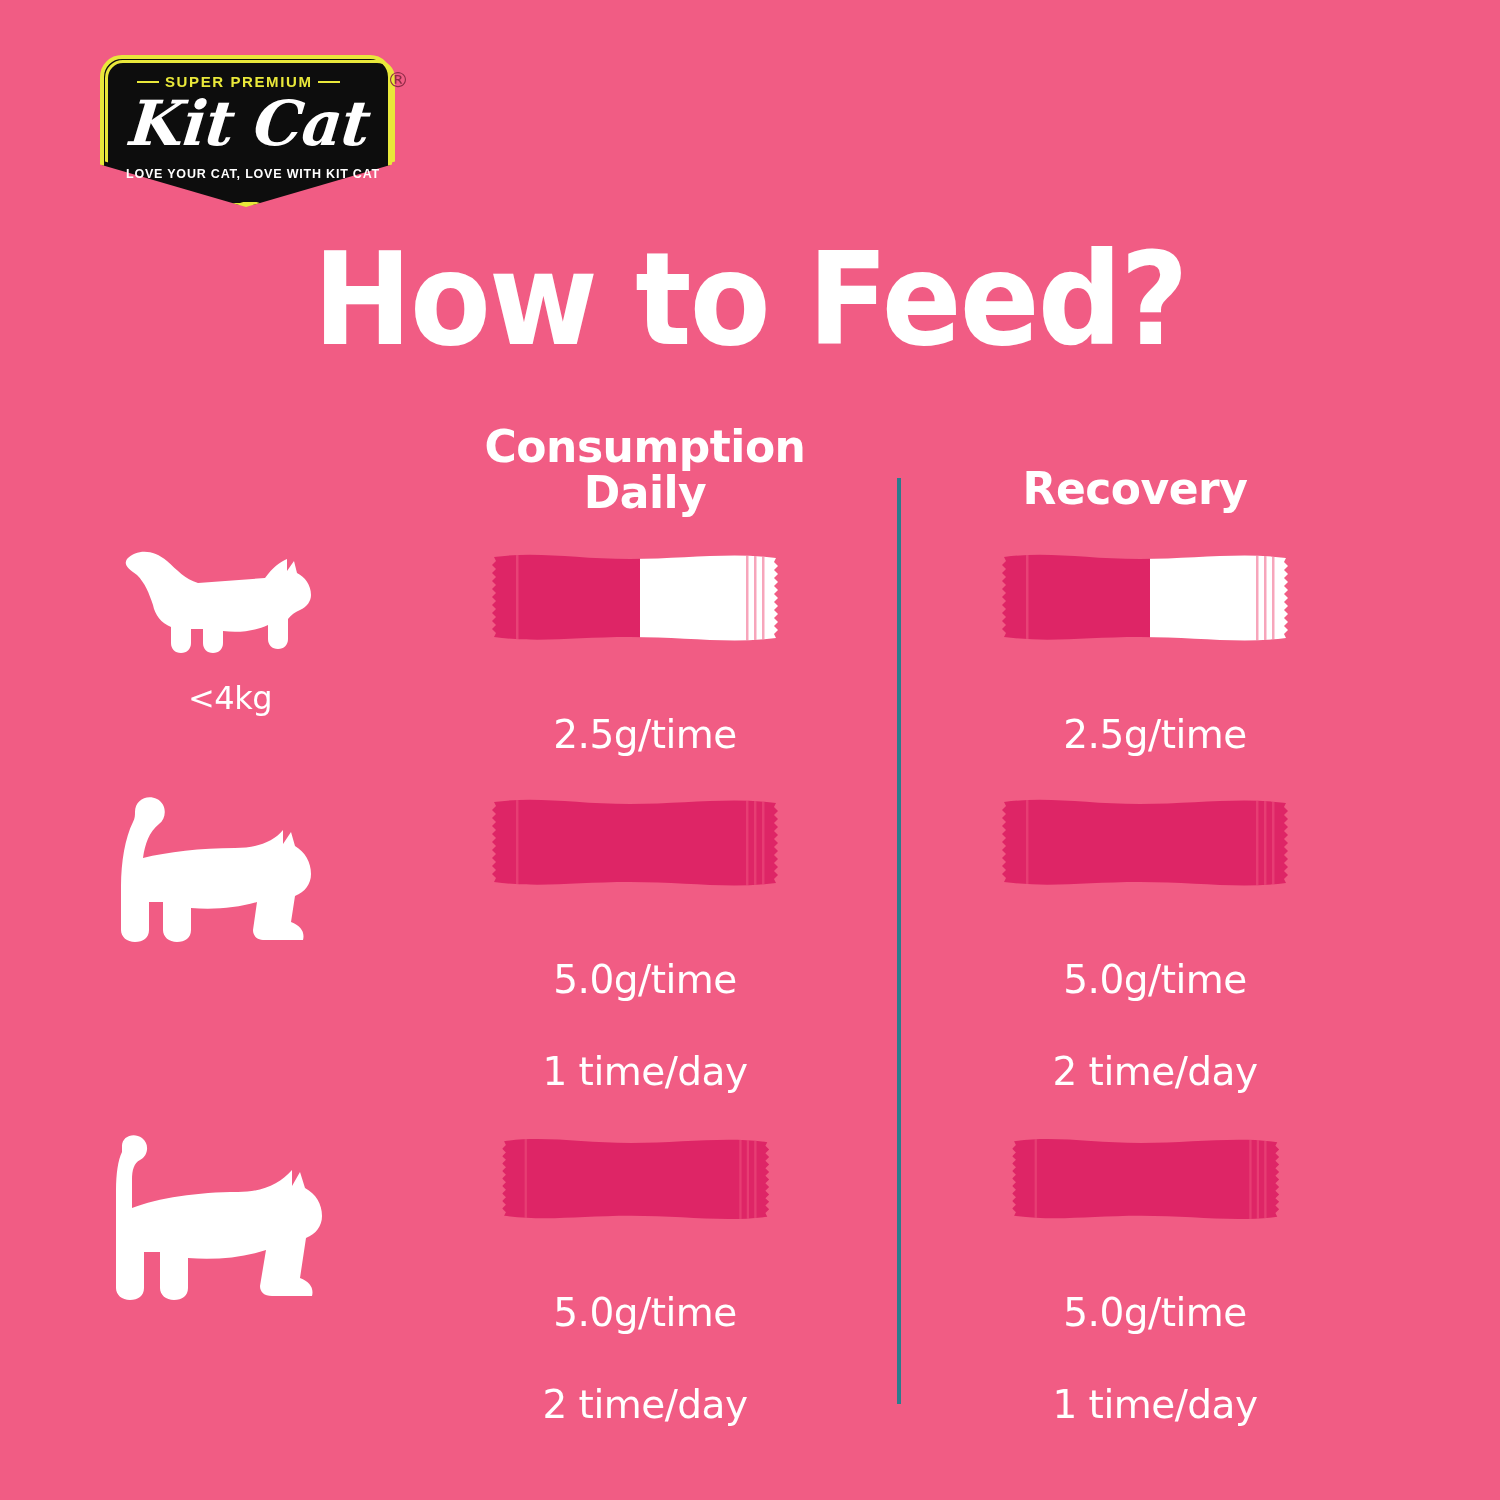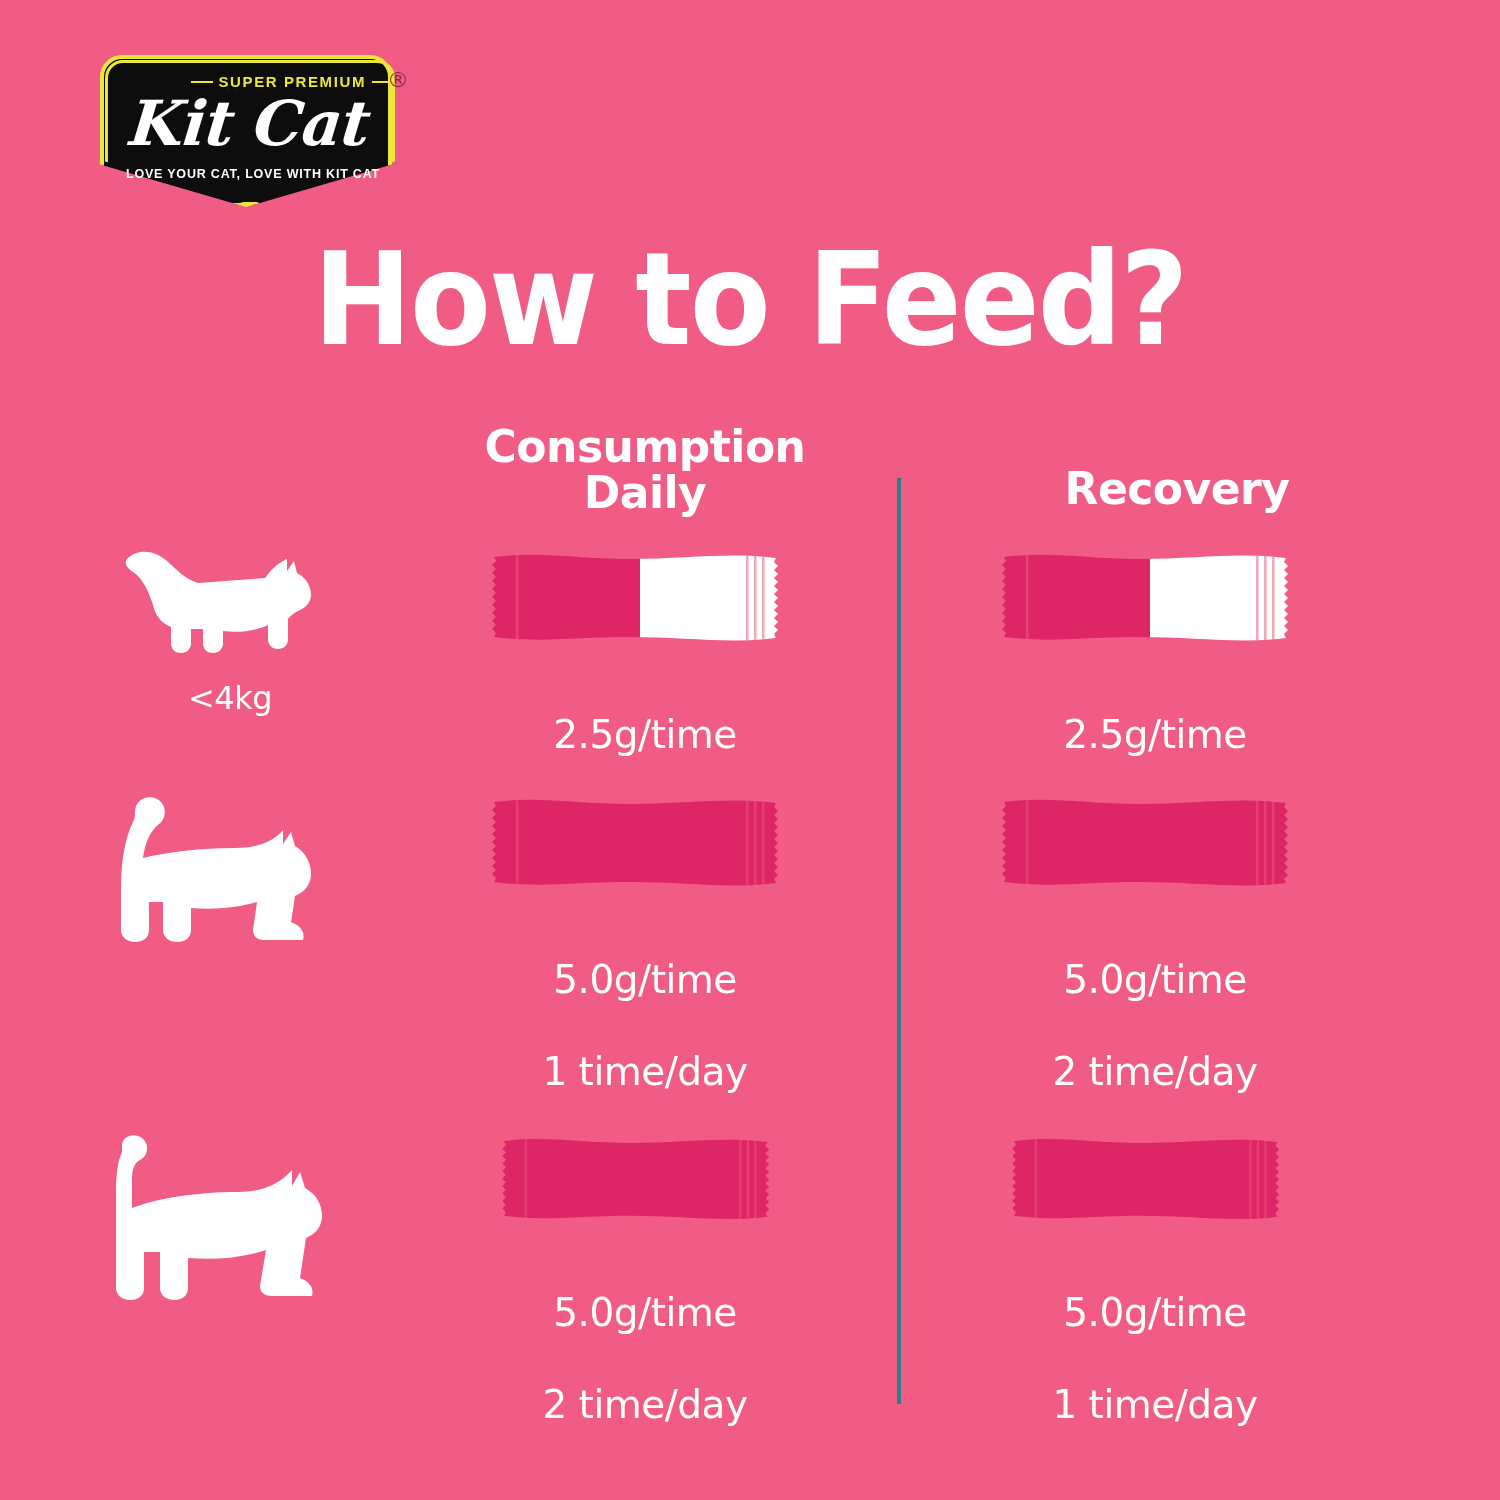--- a/index.html
+++ b/index.html
@@ -22,23 +22,24 @@
     clip-path:polygon(0% 0%,100% 0%,100% 72%,50% 100%,0% 72%);
   }
   .logo-inner{
     position:absolute;left:5px;top:5px;right:5px;bottom:5px;
     border:3px solid #e9e83a;
     border-radius:18px;
     box-sizing:border-box;
     clip-path:polygon(0% 0%,100% 0%,100% 70%,50% 100%,0% 70%);
   }
   .logo-sp{
-    position:absolute;top:18px;left:0;right:0;text-align:right;
+    position:absolute;top:18px;left:0;right:0;text-align:left;
     color:#e9e83a;font-size:15px;font-weight:bold;letter-spacing:1.6px;
     font-family:"Liberation Sans", sans-serif;
+    padding-left:31px;
   }
   .logo-sp .bar{display:inline-block;width:22px;height:2px;background:#e9e83a;vertical-align:4px;margin:0 6px;}
   .logo-kitcat{
     position:absolute;top:32px;left:0;right:0;text-align:center;
     color:#ffffff;
     font-family:"DejaVu Serif", serif;
     font-style:italic;font-weight:bold;
     font-size:62px;
     letter-spacing:-1px;
     transform:skewX(-6deg);
@@ -64,21 +65,21 @@
     transform:scaleX(0.92);
   }
 
   
   .col-head{
     position:absolute;color:#ffffff;font-weight:bold;
     font-family:"DejaVu Sans", sans-serif;
     font-size:44px;line-height:1.05;text-align:center;letter-spacing:-0.5px;
   }
   .col-head.daily{left:420px;top:424px;width:450px;}
-  .col-head.recovery{left:952px;top:466px;width:450px;}
+  .col-head.recovery{left:910px;top:466px;width:450px;}
 
   
   .divider{
     position:absolute;left:897px;top:478px;width:4px;height:926px;
     background:#2b7c8d;
   }
 
   
   .row{position:absolute;left:0;right:0;}
   .row-1{top:545px;}

